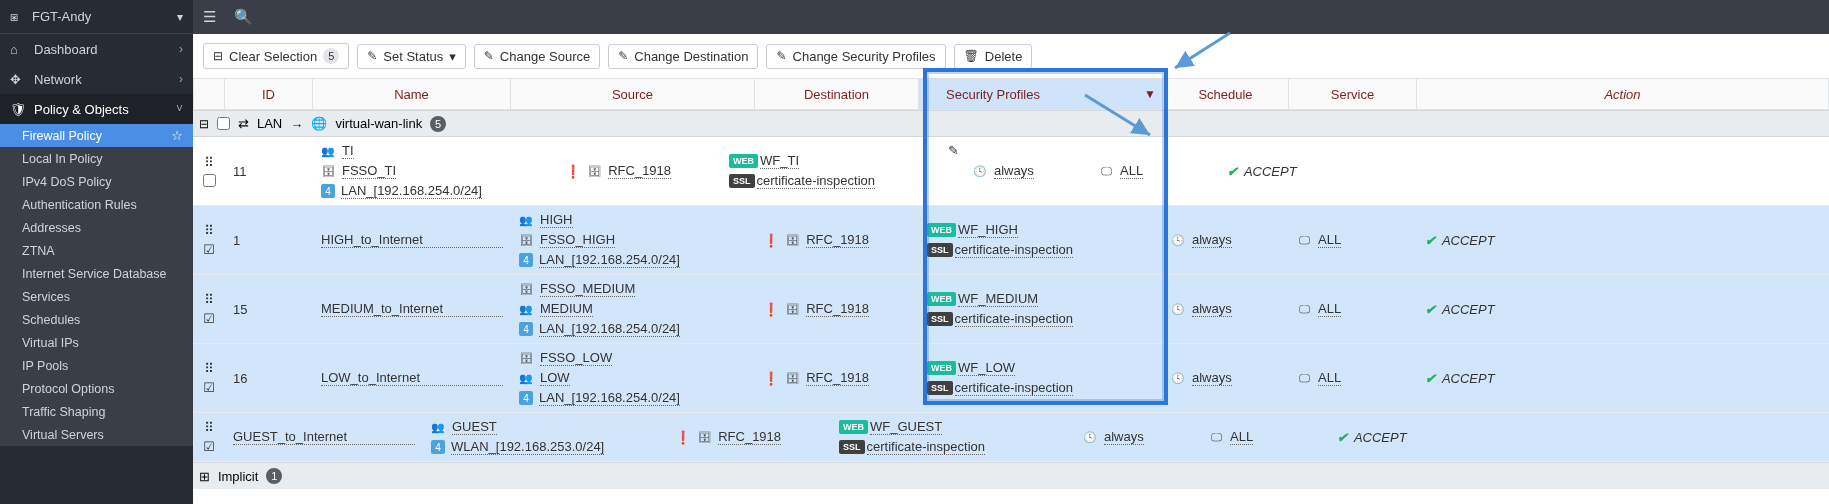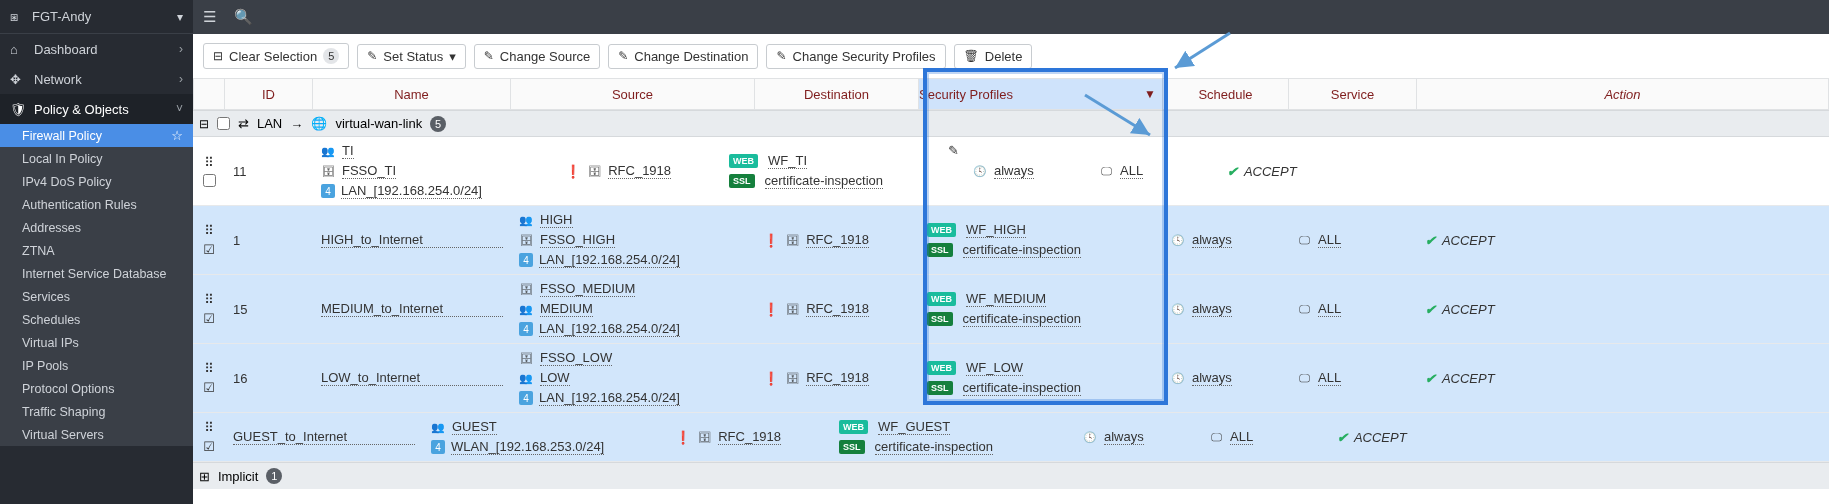--- a/index.html
+++ b/index.html
@@ -54,33 +54,33 @@
   .row { border-bottom: 1px solid #e7e9eb; }
   .row .cell { padding: 6px 8px; font-size: 13px; color: #333; display: flex; flex-direction: column; justify-content: center; gap: 4px; }
   .row.unsel { background: #fff; }
   .row.sel { background: #d2e6fb; }
   .row.sel .cell { }
   .tick { color: #333; }
   .netchip { display: flex; align-items: center; gap: 6px; }
   .mini-ico { width: 15px; height: 15px; display: inline-flex; align-items: center; justify-content: center; font-size: 11px; }
   .badge-num { background: #4aa3df; color: #fff; width: 14px; height: 14px; font-size: 10px; display: inline-flex; align-items:center; justify-content:center; border-radius:2px; }
   .warn { color: #c33; }
-  .sec-chip { display: flex; align-items: center; gap: 10px; }
+  .sec-chip { display: flex; align-items: center; gap: 2px; }
   .tag { color: #fff; font-size: 9px; font-weight: bold; padding: 2px 4px; border-radius: 2px; }
   .tag.web { background: #1abc9c; }
-  .tag.ssl { background: #15803d; }
+  .tag.ssl { background: #404040; }
   .dotted { border-bottom: 1px dotted #666; display: inline-block; }
   .ok { color: #27ae60; font-weight: bold; }
   .highlight-box { position: absolute; border: 4px solid #2d76d9; pointer-events: none; z-index: 50; box-shadow: 0 0 0 2px rgba(45,118,217,0.3) inset; }
   .arrow1 { position: absolute; z-index: 60; pointer-events: none; left: 1170px; top: 28px; }
   .arrow2 { position: absolute; z-index: 60; pointer-events: none; left: 1075px; top: 90px; }
   .implicit-row { display: flex; align-items: center; height: 27px; background: #e9ecef; padding: 0 6px; gap: 8px; border-top: 1px solid #d6d9dc; }
   .implicit-row .badge { background: #5a5f66; color: #fff; }
   .filter-ico { margin-left: auto; margin-right: 6px; font-size: 12px; }
-  .grid-head .seccell{ position:relative; background:#cfe3fb;}
+  .grid-head .seccell{ position:relative; background:#cfe3fb;padding-left:27px;}
 </style>
 </head>
 <body>
 
 <div class="layout">
 
   <div class="sidebar">
     <div class="sidebar-top">
       <span class="icon">⧆</span>
       <span class="label">FGT-Andy</span>

